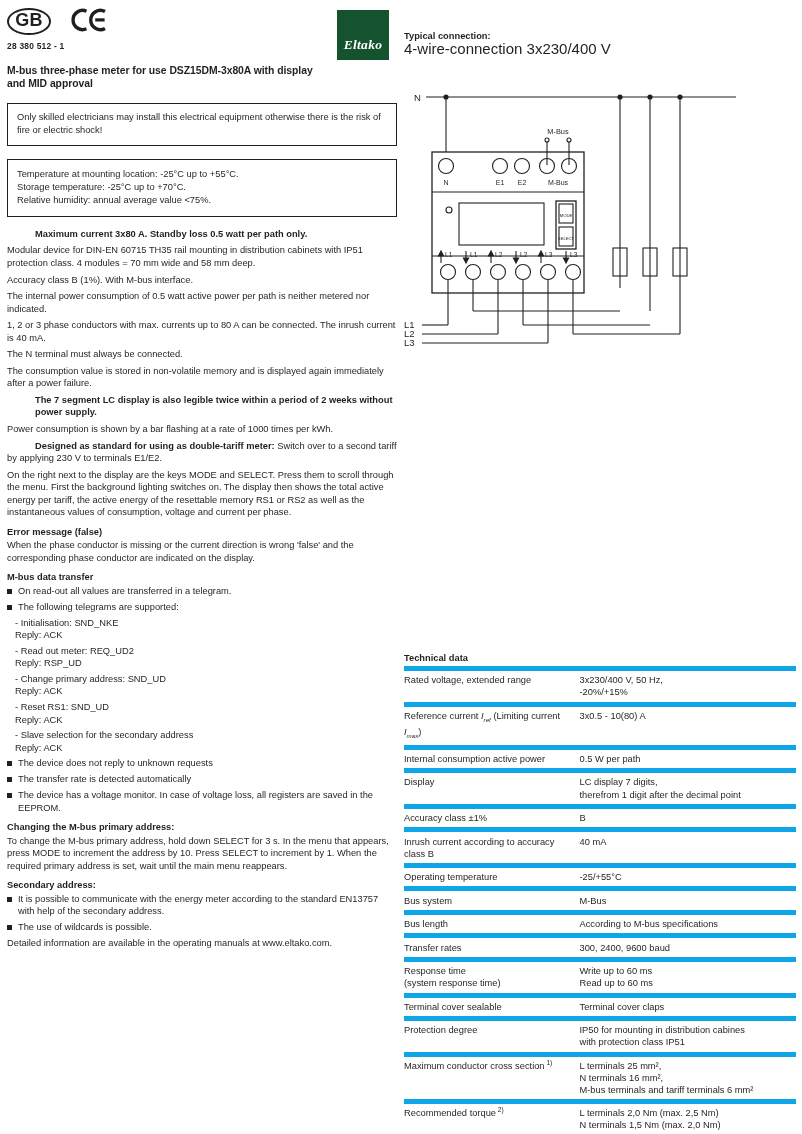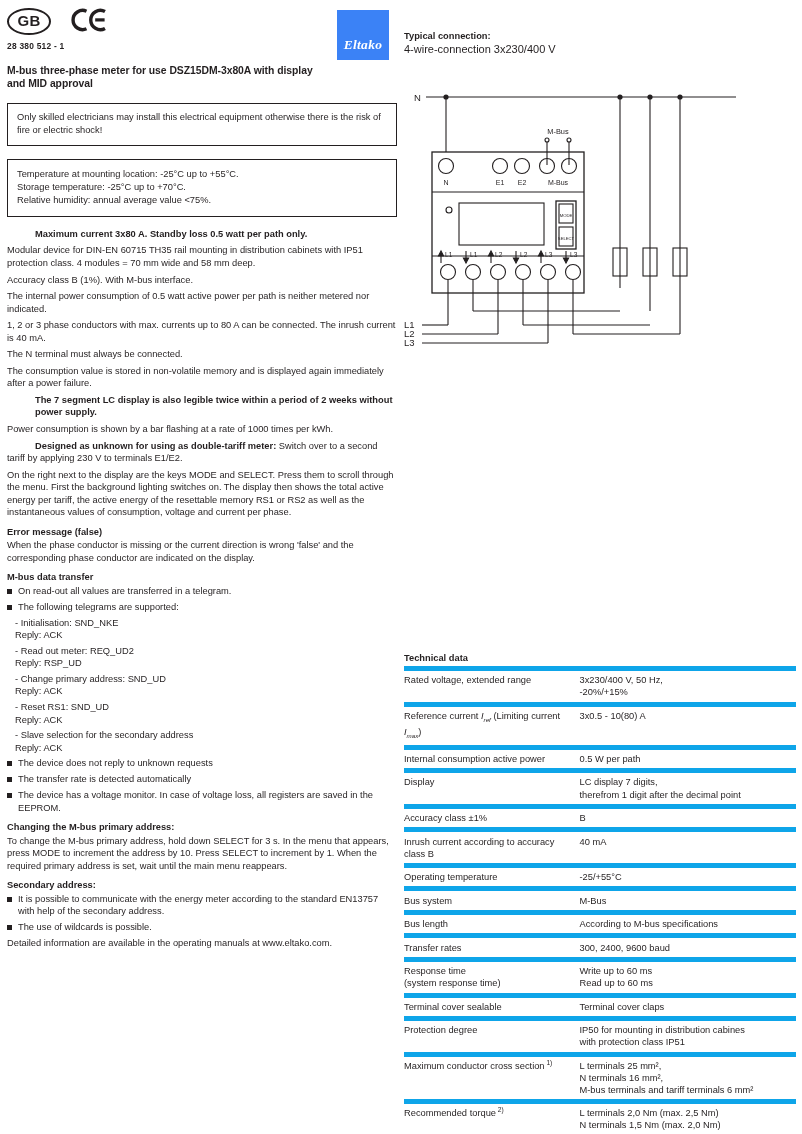--- a/index.html
+++ b/index.html
@@ -14,21 +14,21 @@
   .page{position:relative;width:802px;height:1134px;}
 
   
   .left{position:absolute;left:7px;top:8px;width:390px;}
 
   .symbols{position:relative;height:30px;}
   .gb{
     display:inline-block;width:40px;height:23px;
     border:2.1px solid #231f20;border-radius:50%;
     text-align:center;line-height:21px;
-    font-size:15px;font-weight:bold;letter-spacing:.2px;
+    font-size:18px;font-weight:bold;letter-spacing:.2px;
     vertical-align:top;
   }
   .ce{display:inline-block;margin-left:16px;vertical-align:top;}
 
   .partno{font-size:8.4px;font-weight:bold;letter-spacing:.25px;margin-top:3px;color:#231f20;}
 
   .doctitle{
     font-size:10.4px;font-weight:bold;line-height:13.2px;
     margin-top:13px;letter-spacing:-.05px;
   }
@@ -56,21 +56,21 @@
     content:"";position:absolute;left:0;top:4px;
     width:5px;height:5px;background:#231f20;
   }
   .tele{margin:2px 0 3px 0;}
   .tele .row{display:flex;padding-left:8px;margin-bottom:3.2px;line-height:12.5px;flex-direction:column;}
   .tele .row .a{width:187px;}
 
   
   .right{position:absolute;left:404px;top:30px;width:392px;}
   .diagtitle{font-size:9.3px;font-weight:bold;line-height:12px;}
-  .diagsub{font-size:11px;line-height:12.4px;margin-top:1px;}
+  .diagsub{font-size:15px;line-height:12.4px;margin-top:1px;}
 
   .diagram{position:relative;margin-top:5px;width:392px;height:295px;}
   .diagram svg{display:block;}
 
   
   .tdwrap{position:absolute;left:404px;top:653px;width:392px;}
   .tdtitle{font-size:9.3px;font-weight:bold;padding-bottom:3px;}
   table.td{width:100%;border-collapse:collapse;font-size:9.3px;}
   table.td td{
     border-top:5px solid #0ea5e9;
@@ -121,21 +121,21 @@
     <div class="body">
       <p class="b">Maximum current 3x80 A. Standby loss 0.5 watt per path only.</p>
       <p>Modular device for DIN-EN 60715 TH35 rail mounting in distribution cabinets with IP51 protection class. 4 modules = 70 mm wide and 58 mm deep.</p>
       <p>Accuracy class B (1%). With M-bus interface.</p>
       <p>The internal power consumption of 0.5 watt active power per path is neither metered nor indicated.</p>
       <p>1, 2 or 3 phase conductors with max. currents up to 80 A can be connected. The inrush current is 40 mA.</p>
       <p>The N terminal must always be connected.</p>
       <p>The consumption value is stored in non-volatile memory and is displayed again immediately after a power failure.</p>
       <p class="b">The 7 segment LC display is also legible twice within a period of 2 weeks without power supply.</p>
       <p>Power consumption is shown by a bar flashing at a rate of 1000 times per kWh.</p>
-      <p><span class="b">Designed as unknown for using as double-tariff meter:</span><span> Switch over to a second tariff by applying 230 V to terminals E1/E2.</span></p>
+      <p><span class="b">Designed as standard for using as double-tariff meter:</span><span> Switch over to a second tariff by applying 230 V to terminals E1/E2.</span></p>
       <p>On the right next to the display are the keys MODE and SELECT. Press them to scroll through the menu. First the background lighting switches on. The display then shows the total active energy per tariff, the active energy of the resettable memory RS1 or RS2 as well as the instantaneous values of consumption, voltage and current per phase.</p>
 
       <div class="hd">Error message (false)</div>
       <p>When the phase conductor is missing or the current direction is wrong 'false' and the corresponding phase conductor are indicated on the display.</p>
 
       <div class="hd">M-bus data transfer</div>
       <ul class="bul">
         <li>On read-out all values are transferred in a telegram.</li>
         <li>The following telegrams are supported:</li>
       </ul>
@@ -172,21 +172,21 @@
 
       <div class="hd">Secondary address:</div>
       <ul class="bul">
         <li>It is possible to communicate with the energy meter according to the standard EN13757 with help of the secondary address.</li>
         <li>The use of wildcards is possible.</li>
       </ul>
       <p>Detailed information are available in the operating manuals at www.eltako.com.</p>
     </div>
   </div>
 
-  <div style="position:absolute;left:337px;top:10px;width:52px;height:50px;background:#3b82f6;">
+  <div style="position:absolute;left:337px;top:10px;width:52px;height:50px;background:#14532d;">
     <div style="position:absolute;left:0;right:0;bottom:7px;text-align:center;color:#fff;
                 font-family:'Liberation Serif',serif;font-style:italic;font-weight:bold;
                 font-size:13.5px;letter-spacing:.3px;">Eltako</div>
   </div>
 
   <div class="right">
     <div class="diagtitle">Typical connection:</div>
     <div class="diagsub">4-wire-connection 3x230/400 V</div>
 
     <div class="diagram">

